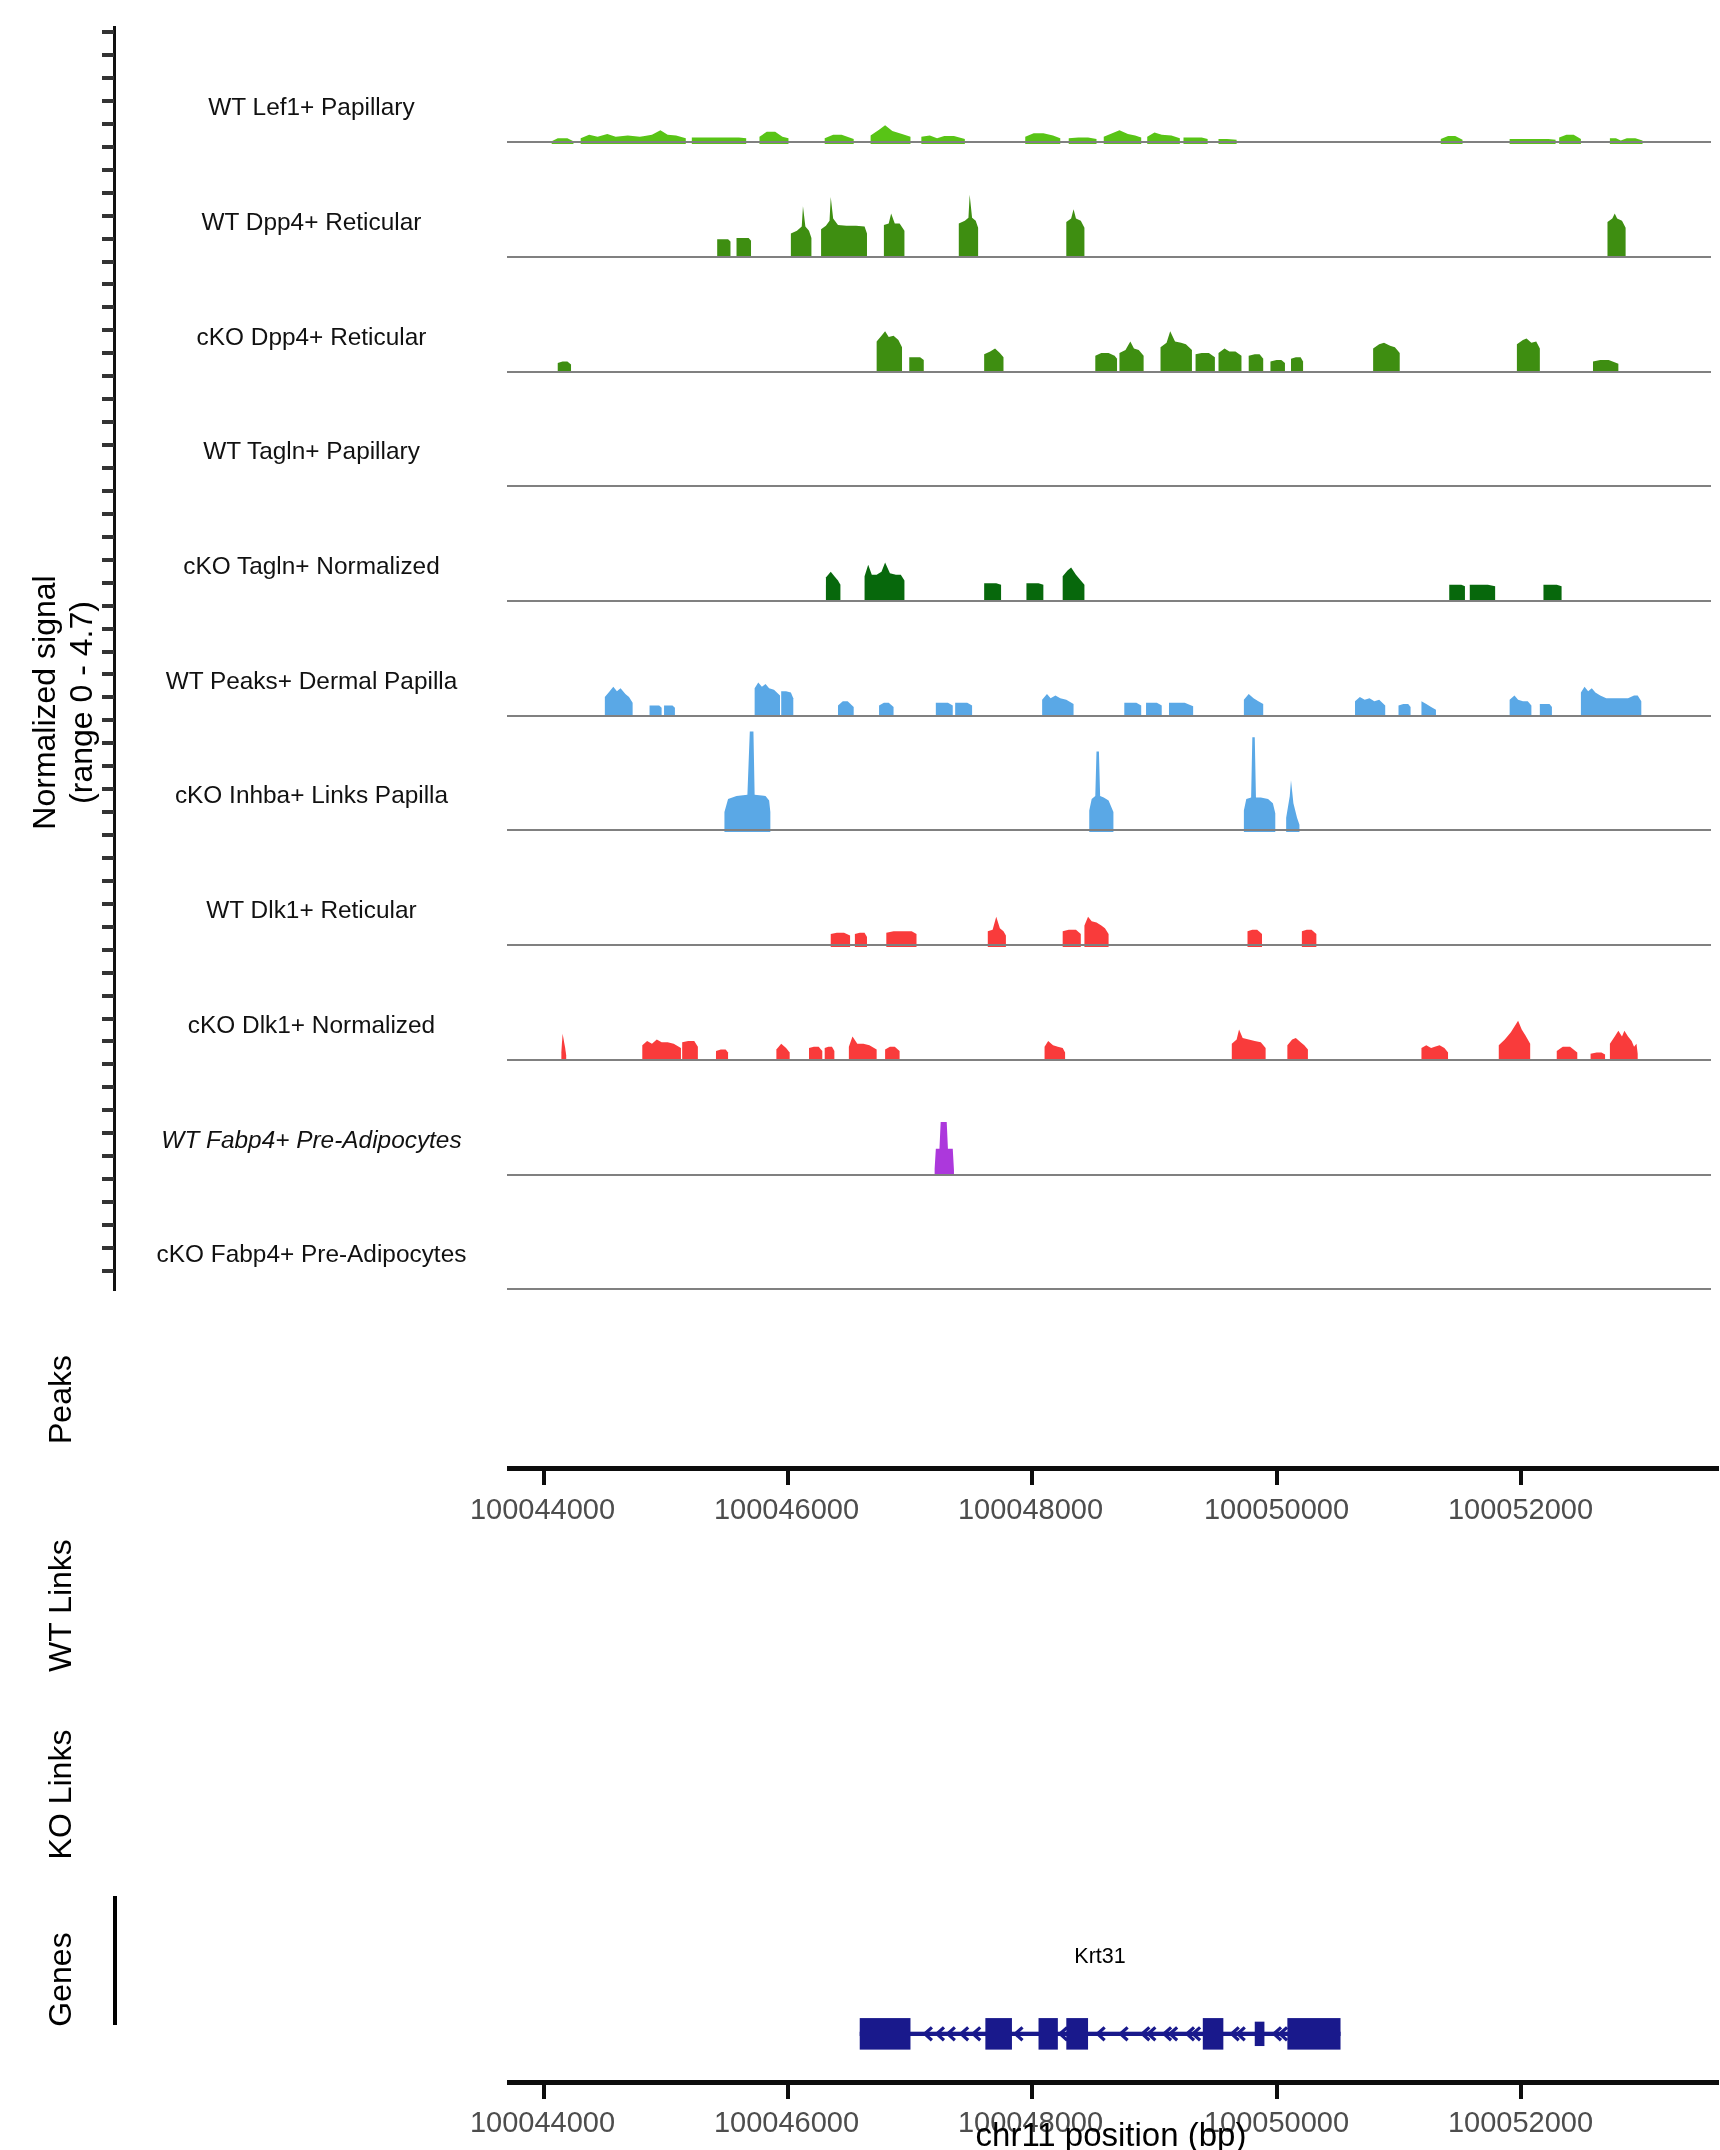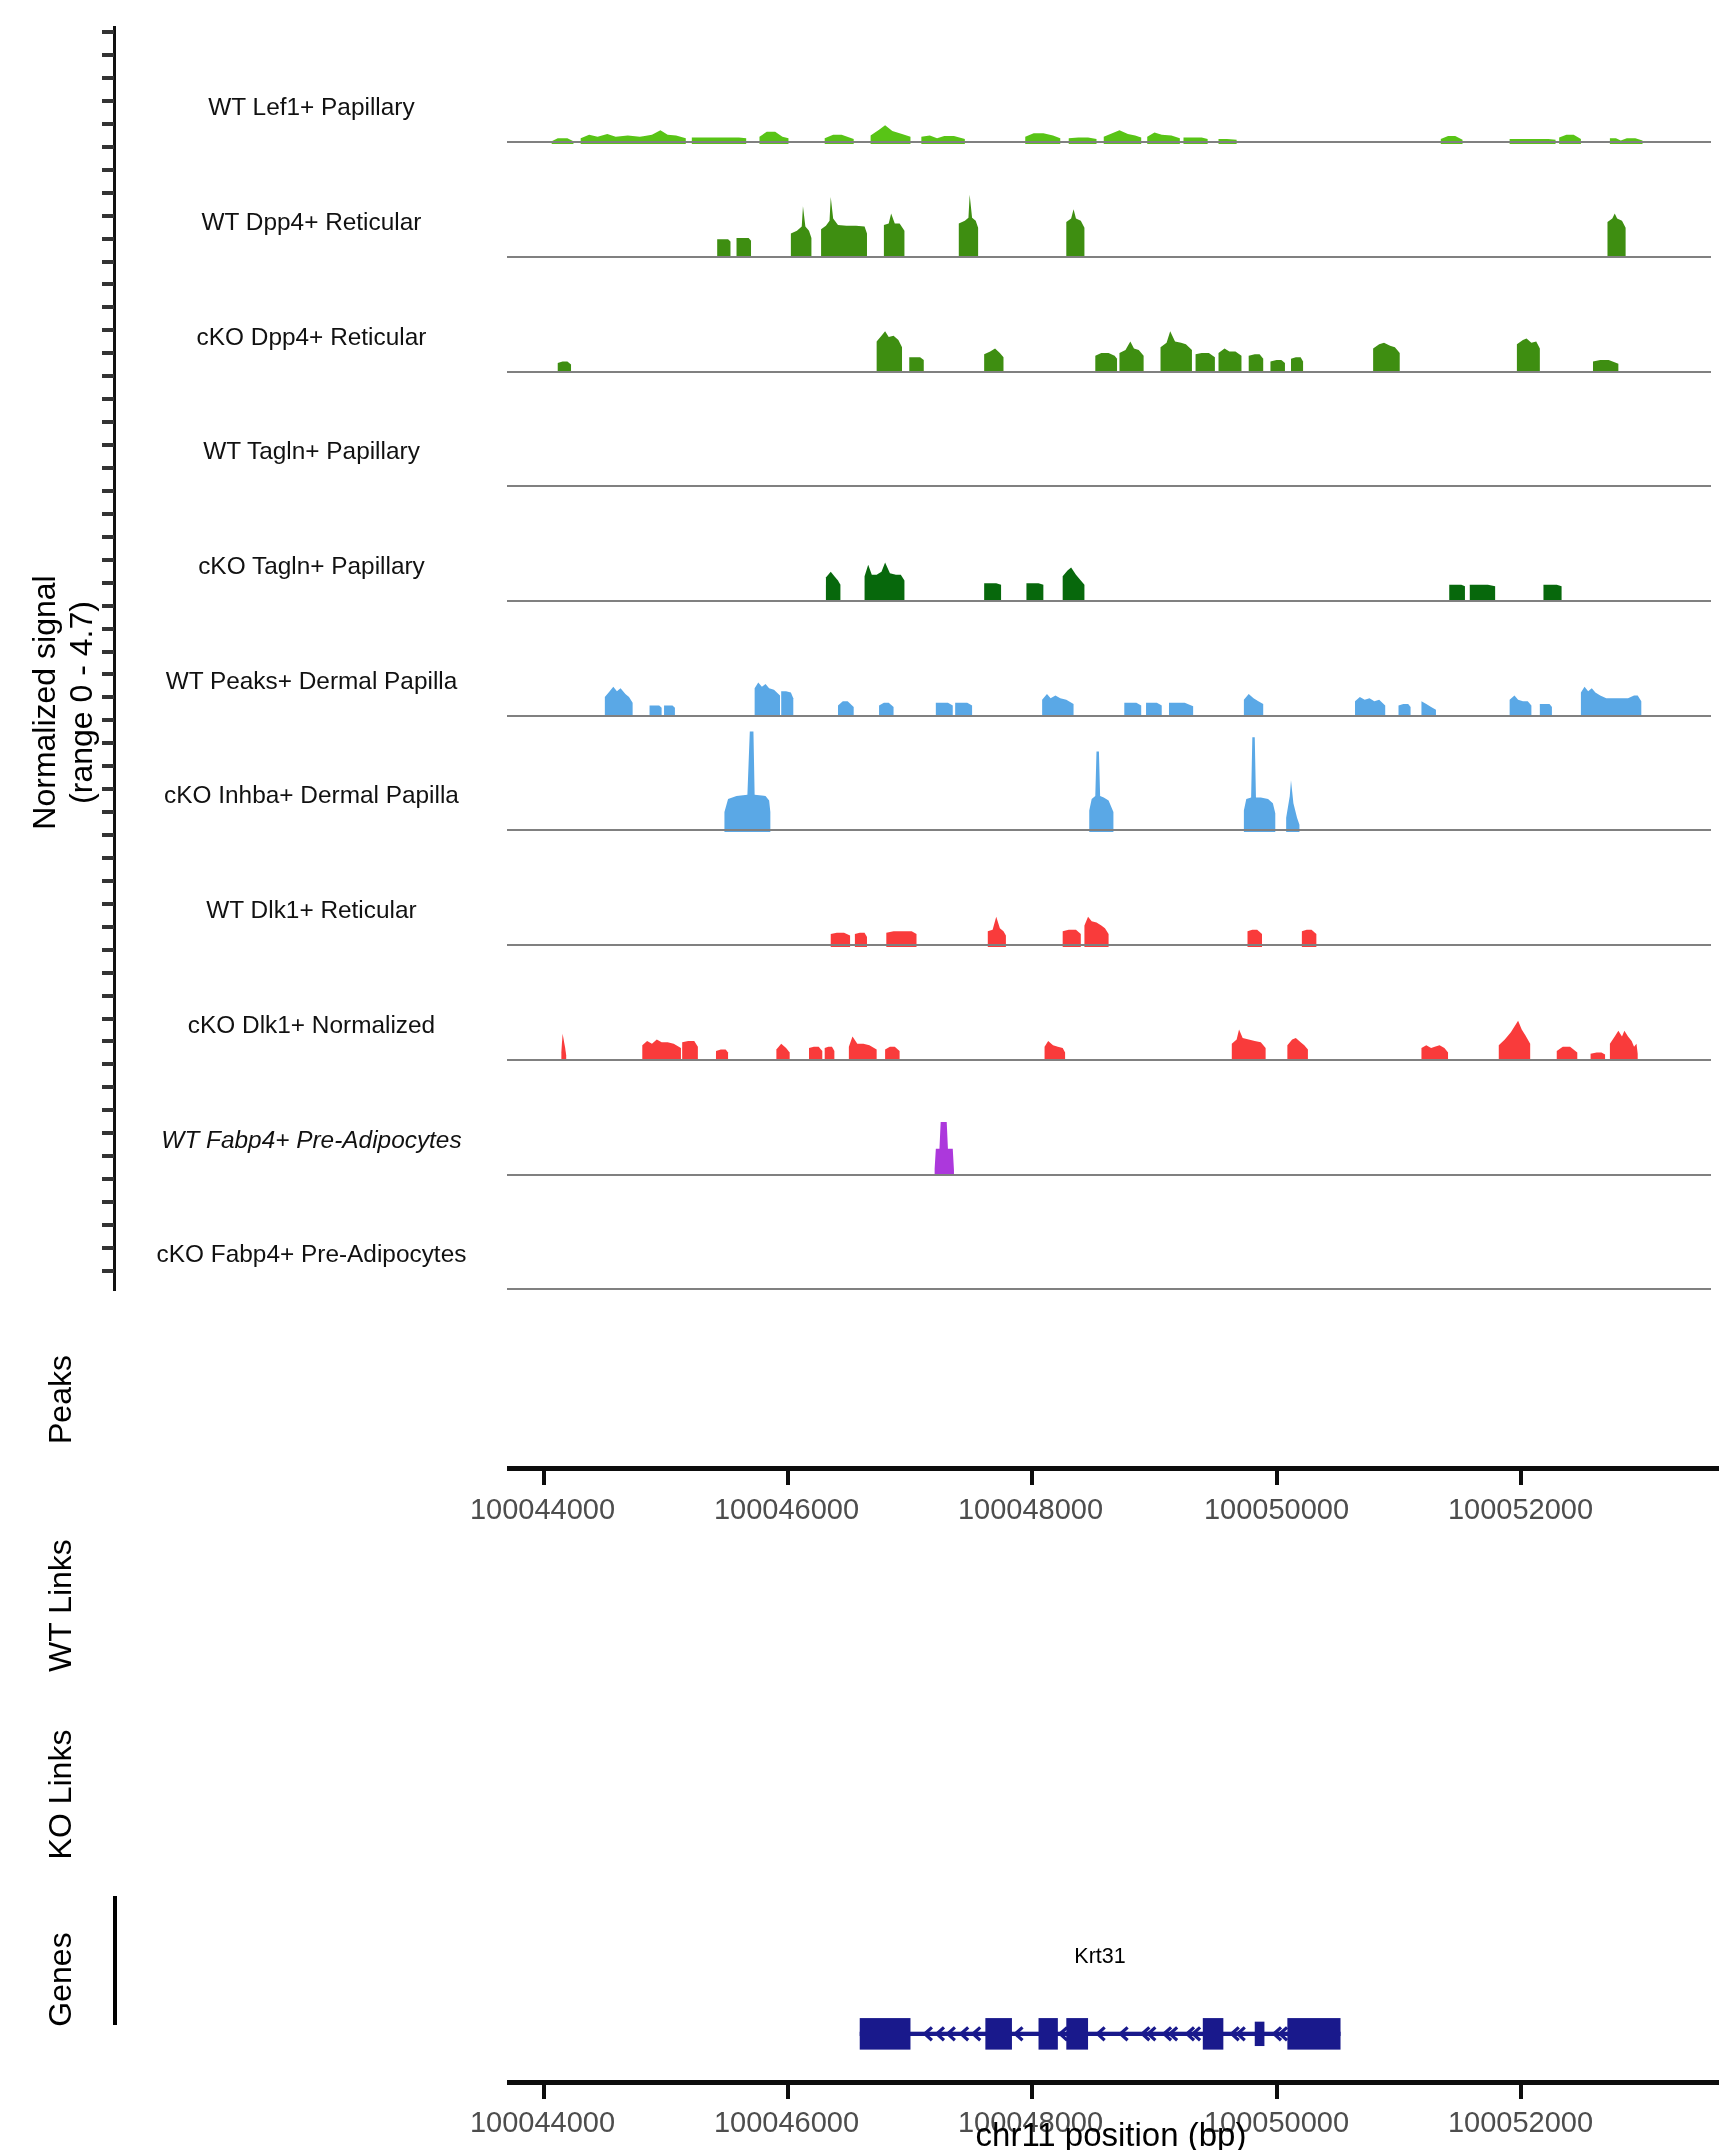--- a/index.html
+++ b/index.html
@@ -139,21 +139,21 @@
         <path d="M 632,160 L 632,144 L 637,142 L 641,142 L 644,146 L 644,160 Z" fill="#3E8E11"></path>
         <path d="M 649,160 L 649,140 L 653,138 L 657,138 L 659,144 L 659,160 Z" fill="#3E8E11"></path>
         <path d="M 717,160 L 717,126 L 722,120 L 726,118 L 731,122 L 735,124 L 739,132 L 739,160 Z" fill="#3E8E11"></path>
         <path d="M 836,160 L 836,120 L 841,114 L 844,112 L 848,118 L 852,116 L 855,126 L 855,160 Z" fill="#3E8E11"></path>
         <path d="M 899,160 L 899,144 L 905,142 L 912,142 L 920,147 L 920,160 Z" fill="#3E8E11"></path>
       </svg>
       <div class="baseline" style="top: 371px; background: rgb(128, 128, 128);"></div>
       <div class="track-label" style="top: 437px;">WT Tagln+ Papillary</div>
       <svg class="track-svg" viewBox="0 0 1000 160" preserveAspectRatio="none" style="top: 373px;"></svg>
       <div class="baseline" style="top: 485px; background: rgb(128, 128, 128);"></div>
-      <div class="track-label" style="top: 552px;">cKO Tagln+ Papillary</div>
+      <div class="track-label" style="top: 552px;">cKO Tagln+ Normalized</div>
       <svg class="track-svg" viewBox="0 0 1000 160" preserveAspectRatio="none" style="top: 487px;">
         <path d="M 264,160 L 264,126 L 268,118 L 271,124 L 274,130 L 276,136 L 276,160 Z" fill="#07680C"></path>
         <path d="M 296,160 L 296,124 L 299,108 L 302,122 L 306,122 L 310,118 L 313,105 L 317,120 L 322,122 L 326,122 L 329,130 L 329,160 Z" fill="#07680C"></path>
         <path d="M 395,160 L 395,134 L 400,134 L 405,134 L 409,136 L 409,160 Z" fill="#07680C"></path>
         <path d="M 430,160 L 430,134 L 435,134 L 440,134 L 444,136 L 444,160 Z" fill="#07680C"></path>
         <path d="M 460,160 L 460,124 L 464,116 L 467,112 L 471,122 L 475,130 L 478,136 L 478,160 Z" fill="#07680C"></path>
         <path d="M 780,160 L 780,136 L 785,136 L 790,136 L 793,138 L 793,160 Z" fill="#07680C"></path>
         <path d="M 797,160 L 797,136 L 804,136 L 812,136 L 818,138 L 818,160 Z" fill="#07680C"></path>
         <path d="M 858,160 L 858,136 L 864,136 L 869,136 L 873,138 L 873,160 Z" fill="#07680C"></path>
       </svg>
@@ -175,21 +175,21 @@
         <path d="M 548,160 L 548,140 L 554,140 L 561,140 L 568,145 L 568,160 Z" fill="#5AA8E6"></path>
         <path d="M 610,160 L 610,136 L 614,128 L 618,134 L 622,138 L 626,142 L 626,160 Z" fill="#5AA8E6"></path>
         <path d="M 702,160 L 702,138 L 706,132 L 710,136 L 714,134 L 718,138 L 722,136 L 727,144 L 727,160 Z" fill="#5AA8E6"></path>
         <path d="M 738,160 L 738,144 L 742,142 L 746,142 L 748,146 L 748,160 Z" fill="#5AA8E6"></path>
         <path d="M 757,160 L 757,138 L 761,142 L 765,146 L 769,150 L 769,160 Z" fill="#5AA8E6"></path>
         <path d="M 830,160 L 830,136 L 834,130 L 837,136 L 841,138 L 845,138 L 848,144 L 848,160 Z" fill="#5AA8E6"></path>
         <path d="M 855,160 L 855,142 L 859,142 L 863,142 L 865,146 L 865,160 Z" fill="#5AA8E6"></path>
         <path d="M 889,160 L 889,126 L 892,118 L 895,124 L 898,120 L 901,126 L 905,130 L 910,134 L 916,134 L 922,134 L 928,134 L 933,130 L 936,130 L 939,138 L 939,160 Z" fill="#5AA8E6"></path>
       </svg>
       <div class="baseline" style="top: 715px; background: rgb(128, 128, 128);"></div>
-      <div class="track-label" style="top: 781px;">cKO Inhba+ Dermal Papilla</div>
+      <div class="track-label" style="top: 781px;">cKO Inhba+ Links Papilla</div>
       <svg class="track-svg" viewBox="0 0 1000 160" preserveAspectRatio="none" style="top: 717px;">
         <path d="M 180,160 L 180,132 L 183,114 L 190,110 L 199,108 L 201,20 L 204,20 L 205,108 L 214,110 L 217,116 L 218,132 L 218,160 Z" fill="#5AA8E6"></path>
         <path d="M 482,160 L 482,130 L 484,114 L 487,110 L 488,48 L 490,48 L 491,110 L 494,112 L 498,116 L 502,132 L 502,160 Z" fill="#5AA8E6"></path>
         <path d="M 610,160 L 610,130 L 612,114 L 616,112 L 617,28 L 619,28 L 620,112 L 624,112 L 630,114 L 634,120 L 636,134 L 636,160 Z" fill="#5AA8E6"></path>
         <path d="M 645,160 L 645,140 L 648,110 L 649,88 L 651,120 L 654,140 L 656,150 L 656,160 Z" fill="#5AA8E6"></path>
       </svg>
       <div class="baseline" style="top: 829px; background: rgb(128, 128, 128);"></div>
       <div class="track-label" style="top: 896px;">WT Dlk1+ Reticular</div>
       <svg class="track-svg" viewBox="0 0 1000 160" preserveAspectRatio="none" style="top: 832px;">
         <path d="M 268,160 L 268,142 L 273,140 L 279,140 L 284,144 L 284,160 Z" fill="#F93B3B"></path>

